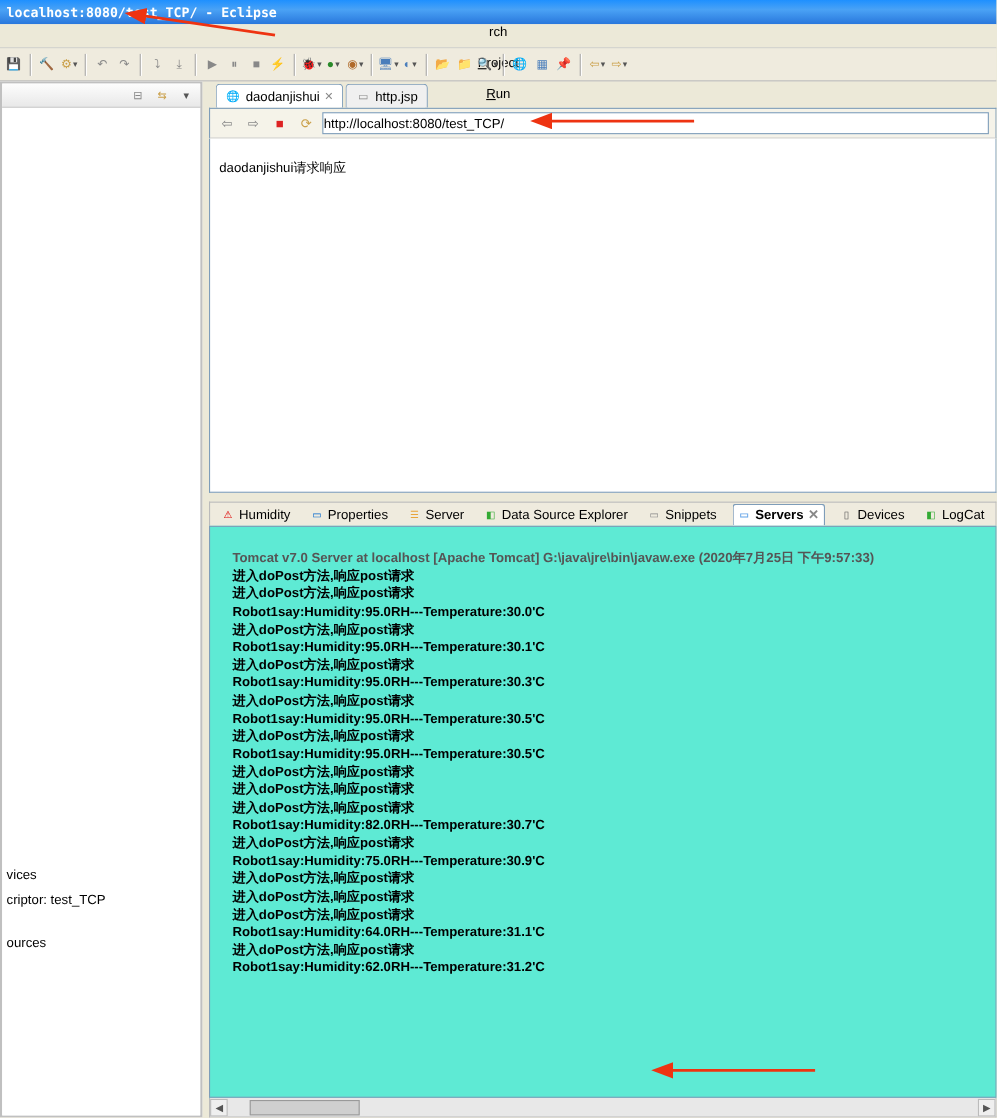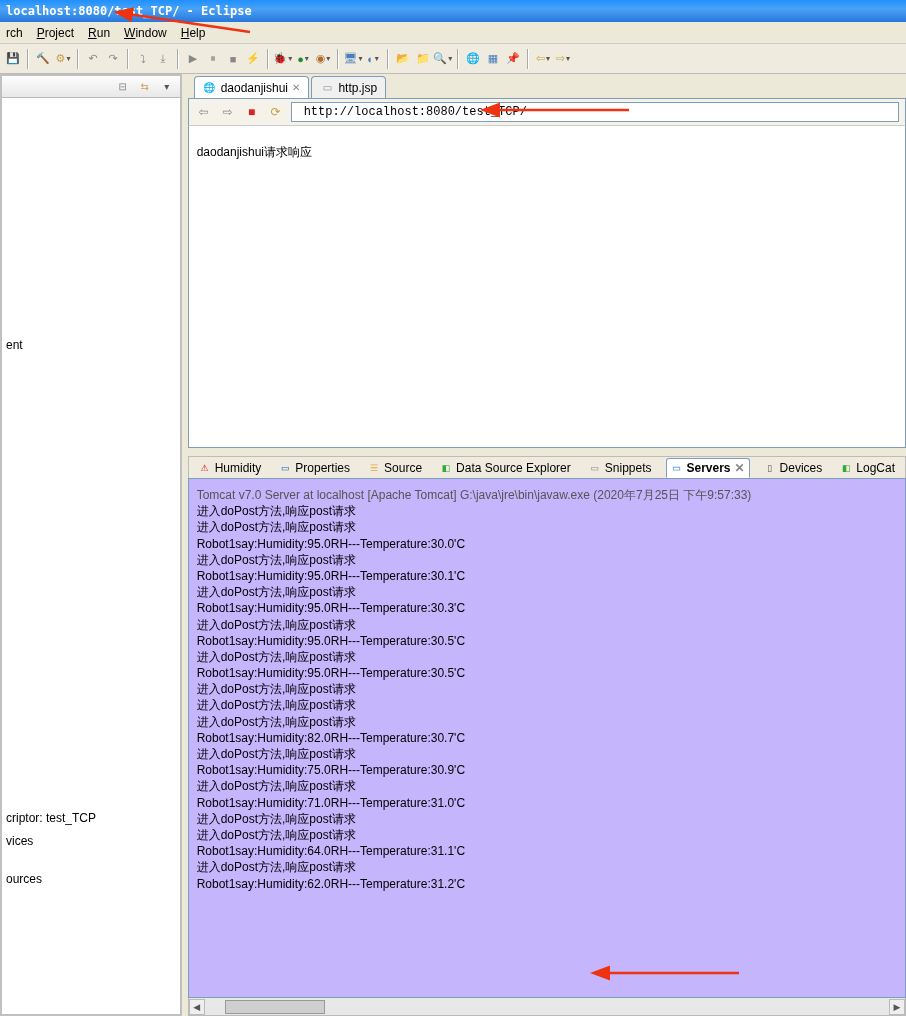--- a/index.html
+++ b/index.html
@@ -1,21 +1,21 @@
 <!DOCTYPE html>
 <html><head>
 <meta charset="utf-8">
 <style>
 * { margin: 0; padding: 0; box-sizing: border-box; font-family: "SimSun", "Microsoft YaHei", sans-serif; font-size: 12px; }
 body { background: #ece9d8; overflow: hidden; width: 906px; height: 1016px; }
 
 .titlebar { height: 22px; background: linear-gradient(#1e90ff, #4aa2f5 40%, #2877dc); color: #fff; display: flex; align-items: center; padding: 0 6px; font-weight: bold; font-family: "SimSun"; }
 .titlebar .hl { font-family: monospace; }
 
-.menubar { height: 22px; background: #ece9d8; border-bottom: 1px solid #ccc; display: flex; align-items: center; gap: 14px; padding: 0 6px; color: #000; }
+.menubar { height: 22px; background: #ece9d8; border-bottom: 1px solid #ccc; display: flex; align-items: center; gap: 14px; padding: 0 6px; color: #000; flex-direction: column; }
 .menubar span { cursor: default; }
 .menubar span u { text-decoration: underline; }
 
 .toolbar { height: 30px; background: #efebde; border-bottom: 1px solid #bbb; display: flex; align-items: center; gap: 2px; padding: 0 4px; flex-wrap: nowrap; overflow: hidden; }
 .sep { width: 2px; height: 20px; border-left: 1px solid #aaa; border-right: 1px solid #fff; margin: 0 3px; }
 .tbtn { width: 18px; height: 18px; display: inline-flex; align-items: center; justify-content: center; font-size: 11px; cursor: pointer; }
 .tbtn.dd::after { content: "▾"; font-size: 8px; margin-left: 1px; color: #555; }
 
 .main { display: flex; height: calc(1016px - 22px - 22px - 30px); }
 .left-panel { width: 216px; background: #fff; border: 2px solid #c0c0c0; position: relative; display: flex; flex-direction: column; }
@@ -27,31 +27,31 @@
 
 .editor-area { flex: 0 0 350px; display: flex; flex-direction: column; }
 .editor-tabs { height: 24px; display: flex; align-items: flex-end; gap: 2px; padding-left: 6px; }
 .etab { height: 22px; background: #fff; border: 1px solid #7e9db9; border-bottom: none; border-radius: 4px 4px 0 0; display: flex; align-items: center; gap: 4px; padding: 0 8px; cursor: pointer; }
 .etab.inactive { background: #f0f0f0; }
 .etab .ticon { width: 14px; height: 14px; display: inline-flex; align-items: center; justify-content: center; font-size: 10px; }
 .etab .close { font-size: 10px; color: #888; }
 
 .browser-bar { height: 28px; background: #f5f3e9; border: 1px solid #7e9db9; border-bottom: 1px solid #ccc; display: flex; align-items: center; gap: 6px; padding: 0 6px; }
 .nav-btn { width: 18px; height: 18px; display: inline-flex; align-items: center; justify-content: center; cursor: pointer; }
-.addr-input { flex: 1; height: 20px; border: 1px solid #7e9db9; background: #fff; padding: 0 12px; font-family: Liberation Mono, monospace; }
+.addr-input { flex: 1; height: 20px; border: 1px solid #7e9db9; background: #fff; padding: 0 0; font-family: Liberation Sans, sans-serif; }
 
 .browser-body { flex: 1; background: #fff; border: 1px solid #7e9db9; border-top: none; padding: 18px 8px; font-family: "SimSun"; font-size: 14px; position: relative; }
 
 .bottom-area { flex: 1; display: flex; flex-direction: column; margin-top: 8px; }
 .bottom-tabs { height: 22px; display: flex; align-items: center; gap: 10px; padding: 0 6px; background: #efebde; border: 1px solid #bbb; border-bottom: none; flex-wrap: nowrap; overflow: hidden; }
 .btab { display: flex; align-items: center; gap: 4px; height: 20px; padding: 0 4px; cursor: pointer; white-space: nowrap; }
 .btab.active { background: #fff; border: 1px solid #7e9db9; border-bottom: 1px solid #fff; border-radius: 3px 3px 0 0; font-weight: bold; }
 .btab .ticon { width: 12px; height: 12px; display: inline-flex; align-items: center; justify-content: center; font-size: 9px; }
 
-.console { flex: 1; background: #c4b5fd; border: 1px solid #7e9db9; padding: 8px; font-family: monospace, "SimSun"; font-size: 13px; line-height: 1.35; overflow: hidden; position: relative; }
+.console { flex: 1; background: #5eead4; border: 1px solid #7e9db9; padding: 20px; font-family: monospace, "SimSun"; font-size: 13px; line-height: 1.35; overflow: hidden; position: relative; font-weight: bold; }
 .console .header-line { color: #555; font-size: 12px; }
 .scrollbar-h { height: 18px; background: #e8e8e8; border: 1px solid #bbb; border-top: none; display: flex; align-items: center; }
 .scrollbar-h .thumb { width: 100px; height: 14px; background: #cfcfcf; border: 1px solid #999; margin-left: 20px; }
 .scrollbar-h .arr { width: 16px; height: 16px; display: inline-flex; align-items: center; justify-content: center; font-size: 9px; color: #555; border: 1px solid #bbb; background: #efefef; }
 
 .arrow { position: absolute; pointer-events: none; }
 .arrow svg { overflow: visible; }
 </style>
 </head>
 <body>
@@ -118,24 +118,23 @@
 <div class="main">
 
   <div class="left-panel">
     <div class="left-toolbar">
       <span class="mini" style="color:#888">⊟</span>
       <span class="mini" style="color:#caa04a">⇆</span>
       <span class="mini" style="color:#555">▾</span>
     </div>
     <div class="left-content">
       <div style="height:230px"></div>
-      <div>ent</div>
       <div style="height:450px"></div>
+      <div>vices</div>
       <div>criptor: test_TCP</div>
-      <div>vices</div>
       <div style="height:16px"></div>
       <div>ources</div>
     </div>
   </div>
 
   <div class="right-panel">
 
     <div class="editor-tabs">
       <div class="etab">
         <span class="ticon" style="color:#4a7ebb">🌐</span>
@@ -177,21 +176,21 @@
           <div class="btab">
             <span class="ticon" style="color: rgb(221, 0, 0);">⚠</span>
             <span>Humidity</span>
           </div>
           <div class="btab">
             <span class="ticon" style="color: rgb(0, 102, 204);">▭</span>
             <span>Properties</span>
           </div>
           <div class="btab">
             <span class="ticon" style="color: rgb(232, 164, 58);">☰</span>
-            <span>Source</span>
+            <span>Server</span>
           </div>
           <div class="btab">
             <span class="ticon" style="color: rgb(51, 170, 51);">◧</span>
             <span>Data Source Explorer</span>
           </div>
           <div class="btab">
             <span class="ticon" style="color: rgb(136, 136, 136);">▭</span>
             <span>Snippets</span>
           </div>
           <div class="btab active">
@@ -222,21 +221,20 @@
             <div>Robot1say:Humidity:95.0RH---Temperature:30.5'C</div>
             <div>进入doPost方法,响应post请求</div>
             <div>Robot1say:Humidity:95.0RH---Temperature:30.5'C</div>
             <div>进入doPost方法,响应post请求</div>
             <div>进入doPost方法,响应post请求</div>
             <div>进入doPost方法,响应post请求</div>
             <div>Robot1say:Humidity:82.0RH---Temperature:30.7'C</div>
             <div>进入doPost方法,响应post请求</div>
             <div>Robot1say:Humidity:75.0RH---Temperature:30.9'C</div>
             <div>进入doPost方法,响应post请求</div>
-            <div>Robot1say:Humidity:71.0RH---Temperature:31.0'C</div>
             <div>进入doPost方法,响应post请求</div>
             <div>进入doPost方法,响应post请求</div>
             <div>Robot1say:Humidity:64.0RH---Temperature:31.1'C</div>
             <div>进入doPost方法,响应post请求</div>
             <div>Robot1say:Humidity:62.0RH---Temperature:31.2'C</div>
           </div>
 
         <div class="arrow" style="left:410px; bottom:10px;">
           <svg width="150" height="20">
               <defs>

